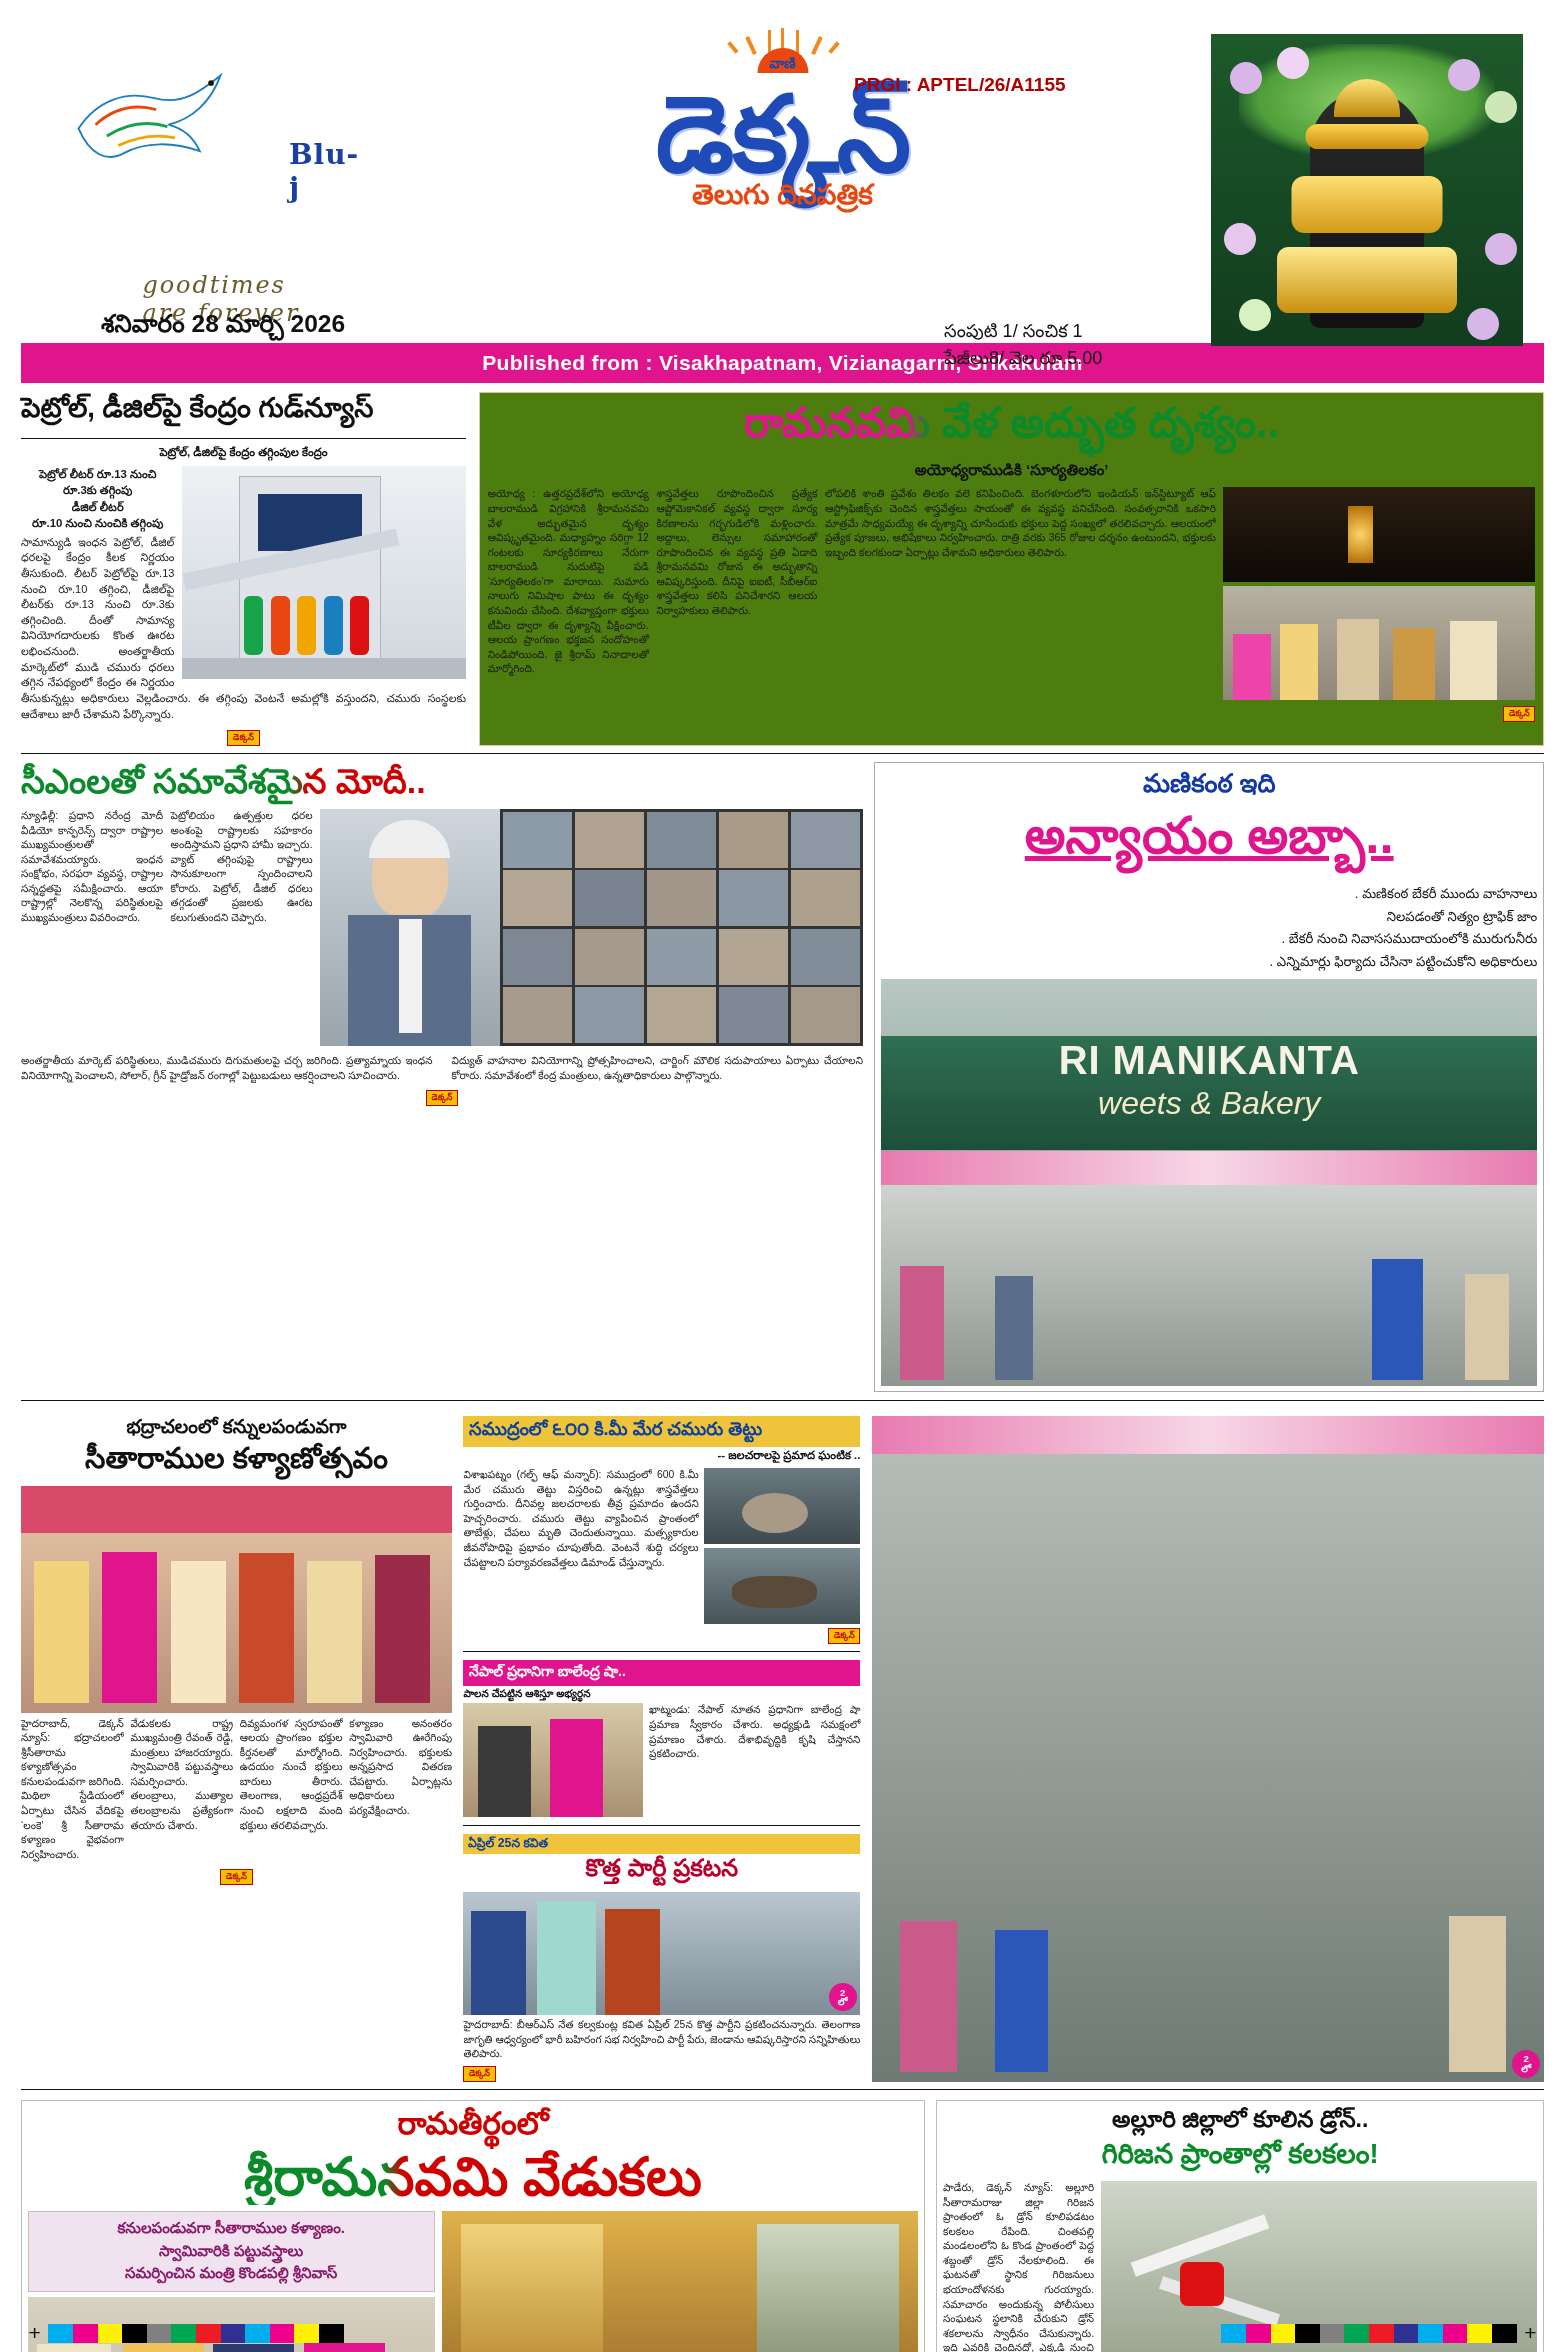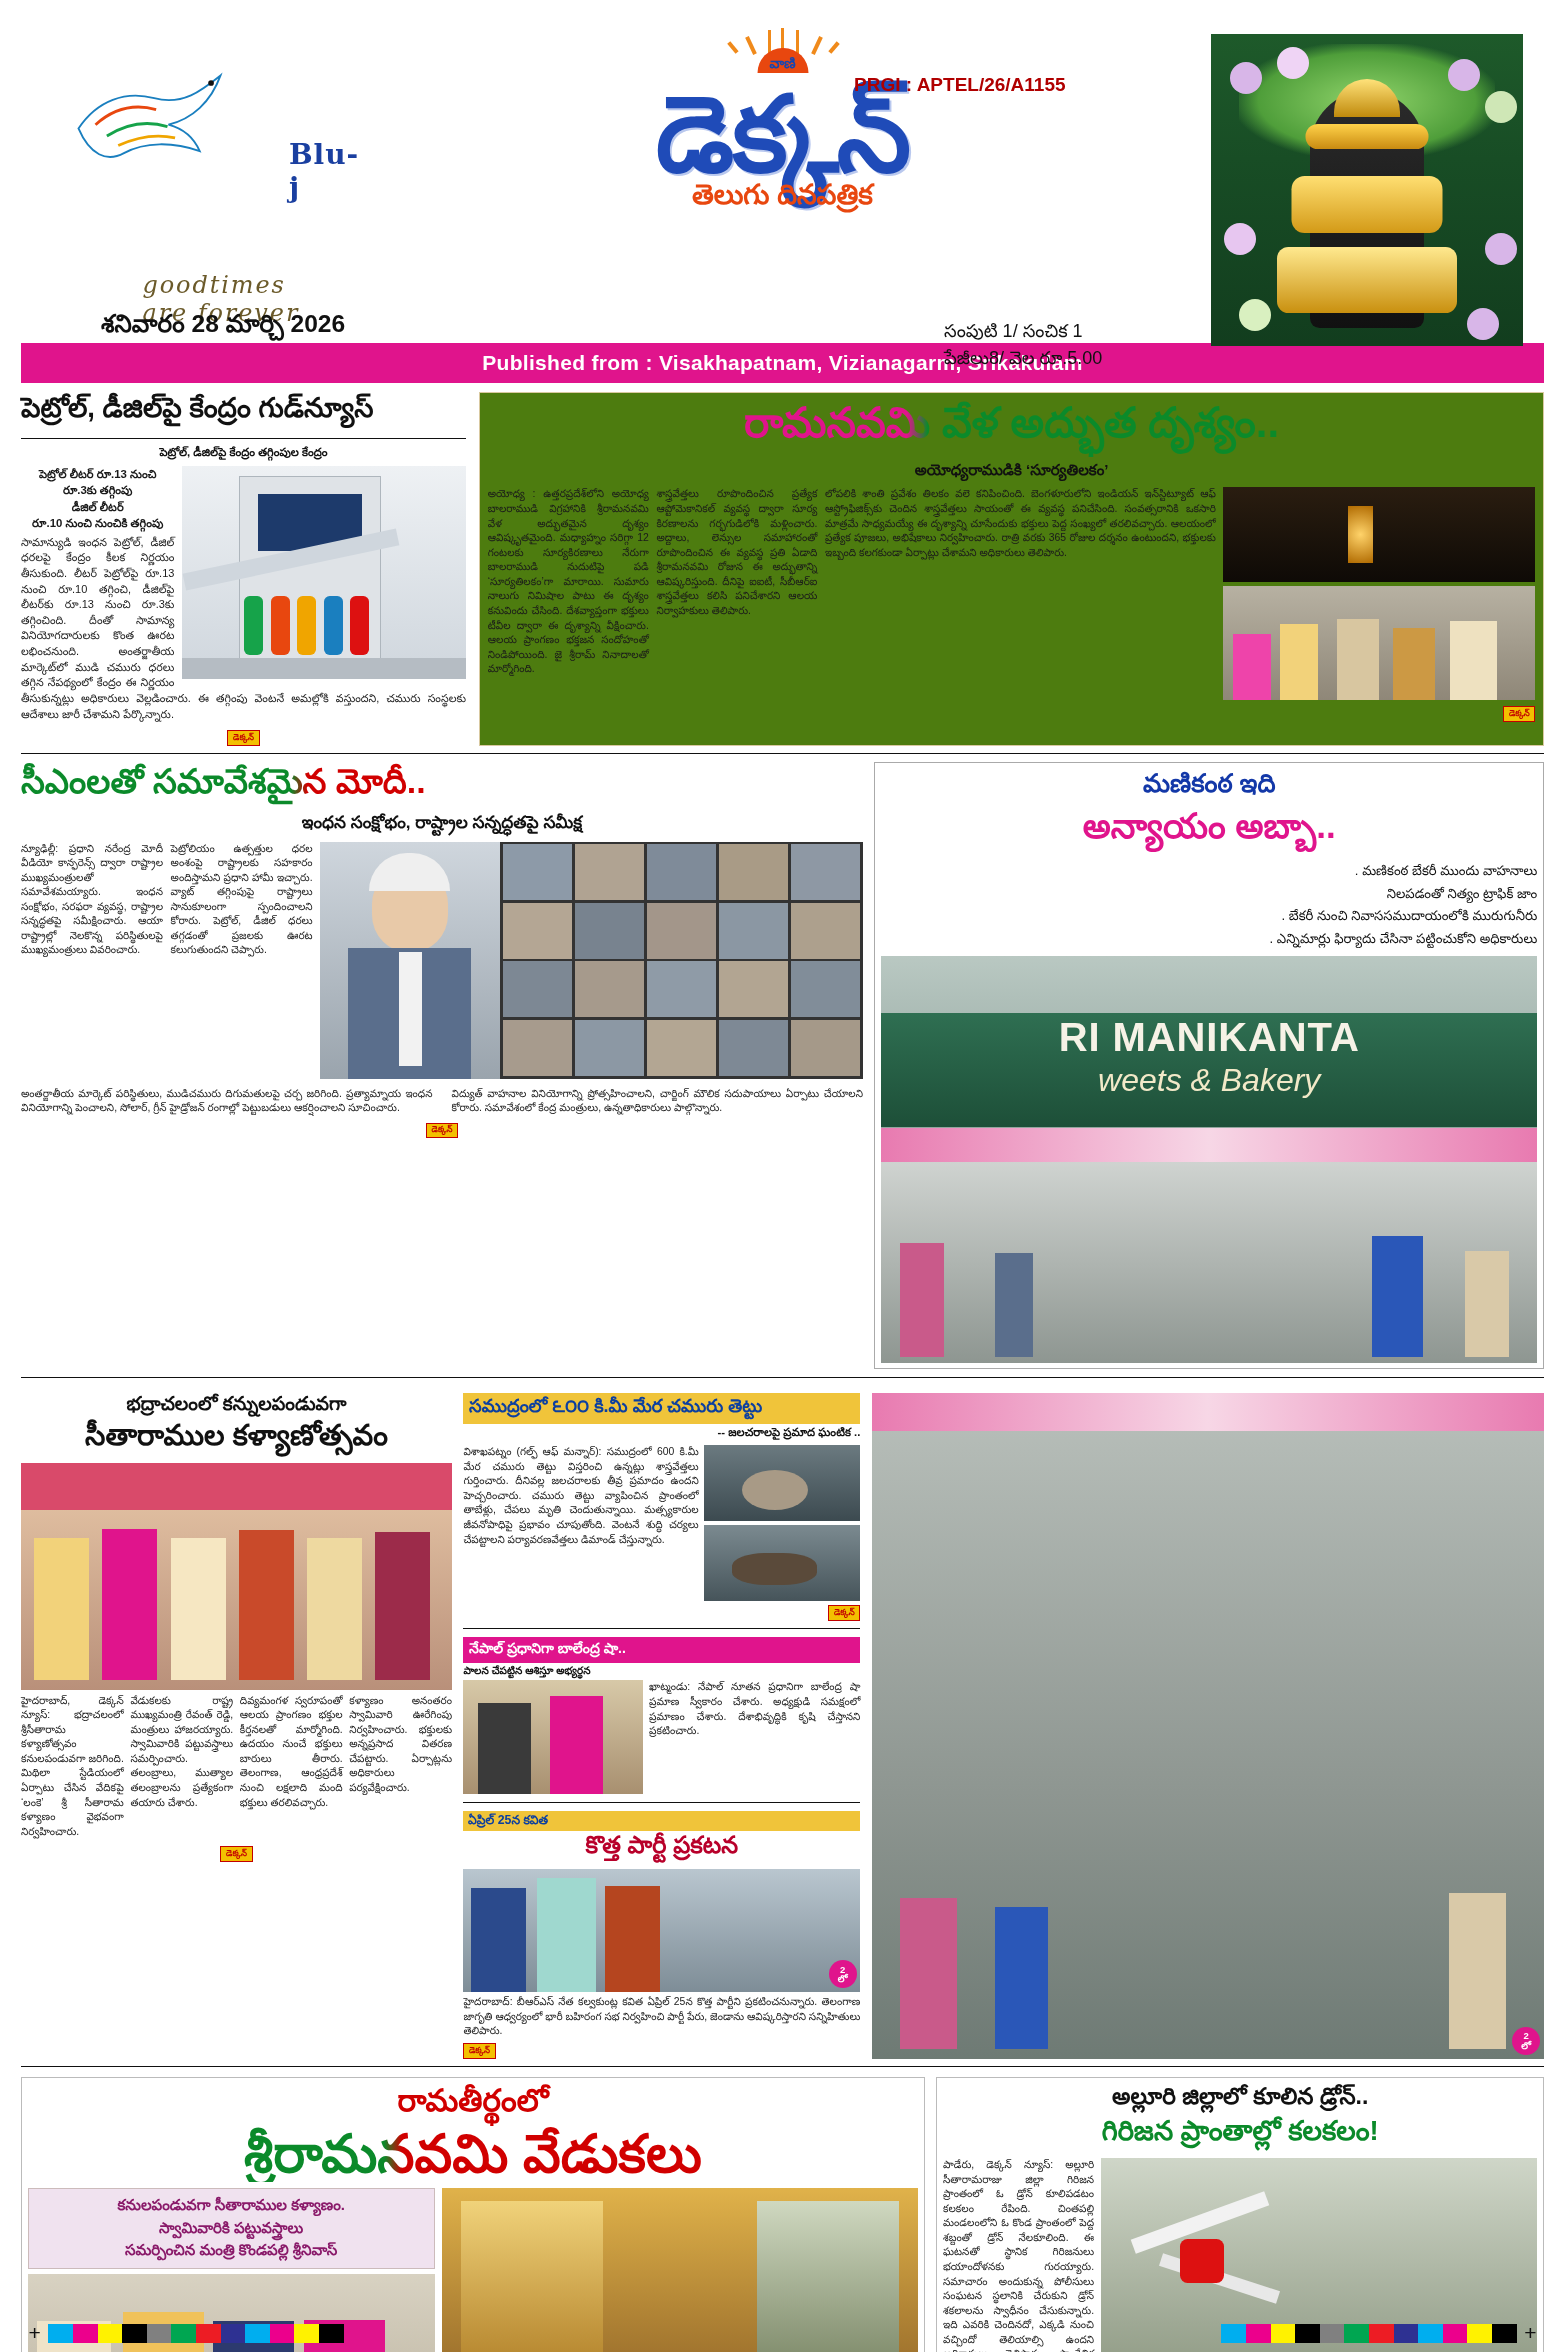--- a/index.html
+++ b/index.html
@@ -86,21 +86,21 @@
 
   
   .sec2 { display:flex; gap:11.4px; margin-top:7.6px; }
   .modi { width:842px; }
   .modi h2 { margin:0; font-size:34px; font-weight:bold;
       background:linear-gradient(90deg,#0b8a2a 0%,#0b8a2a 32%,#d10000 34%,#d10000 100%);
       -webkit-background-clip:text;background-clip:text;color:transparent; }
   .modi .deck { font-size:17px; font-weight:bold; text-align:center; margin:3.8px 0 5.7px;}
   .manik { flex:1; border:0.9px solid #aaa; padding:5.7px; }
   .manik h3 { margin:0; text-align:center; font-size:25.6px; color:#1338a8; font-weight:bold;}
-  .manik h2 { margin:1.9px 0 5.7px; text-align:center; font-size:35px; color:#e0148c; font-weight:bold;}
+  .manik h2 { margin:1.9px 0 5.7px; text-align:center; font-size:51px; color:#e0148c; font-weight:bold;text-decoration:underline;}
   .manik .bul { font-size:13.2px; text-align:right; line-height:1.7; }
   .bakery { position:relative; height:407px; margin-top:5.7px; overflow:hidden;
       background:linear-gradient(180deg,#b9c8c2 0%, #8fa39c 45%, #6d7f79 100%); }
   .bksign { position:absolute; left:0; top:57px; width:100%; height:114px;
       background:linear-gradient(180deg,#2f6f52,#1d4f38); }
   .bktext { position:absolute; left:0; top:59px; width:100%; text-align:center;
       font-size:40px; font-weight:bold; color:#f6f2e6; letter-spacing:0.9px;}
   .bktext2 { position:absolute; left:0; top:106px; width:100%; text-align:center;
       font-size:32px; font-style:italic; color:#f2e9c8; }
 
@@ -254,21 +254,20 @@
       </div>
     </div>
   </div>
 
   <div class="hr"></div>
 
   <div class="sec2">
 
     <div class="modi">
       <h2>సీఎంలతో సమావేశమైన మోదీ..</h2>
-      <div class="deck">ఇంధన సంక్షోభం, రాష్ట్రాల సన్నద్ధతపై సమీక్ష</div>
       <div style="display:flex;gap:7.6px;">
         <div style="width:142px" class="tiny2">న్యూఢిల్లీ: ప్రధాని నరేంద్ర మోదీ వీడియో కాన్ఫరెన్స్ ద్వారా రాష్ట్రాల ముఖ్యమంత్రులతో సమావేశమయ్యారు. ఇంధన సంక్షోభం, సరఫరా వ్యవస్థ, రాష్ట్రాల సన్నద్ధతపై సమీక్షించారు. ఆయా రాష్ట్రాల్లో నెలకొన్న పరిస్థితులపై ముఖ్యమంత్రులు వివరించారు.</div>
         <div style="width:142px" class="tiny2">పెట్రోలియం ఉత్పత్తుల ధరల అంశంపై రాష్ట్రాలకు సహకారం అందిస్తామని ప్రధాని హామీ ఇచ్చారు. వ్యాట్ తగ్గింపుపై రాష్ట్రాలు సానుకూలంగా స్పందించాలని కోరారు. పెట్రోల్, డీజిల్ ధరలు తగ్గడంతో ప్రజలకు ఊరట కలుగుతుందని చెప్పారు.</div>
         <div style="flex:1">
           <div class="photo" style="height:237px;background:#cfd6dd;position:relative">
             <div style="position:absolute;left:0;top:0;width:180px;height:237px;background:linear-gradient(180deg,#cfd6dd,#9aa4ad)">
               <div style="position:absolute;left:52px;top:24.6px;width:76px;height:87px;background:#e8c9a8;border-radius:38px"></div>
               <div style="position:absolute;left:49px;top:11.4px;width:81px;height:38px;background:#efefef;border-radius:41px 41px 0 0"></div>
               <div style="position:absolute;left:28px;top:106px;width:123px;height:132px;background:#5a6e8c"></div>
               <div style="position:absolute;left:79px;top:110px;width:23px;height:114px;background:#f2f2f2"></div>

